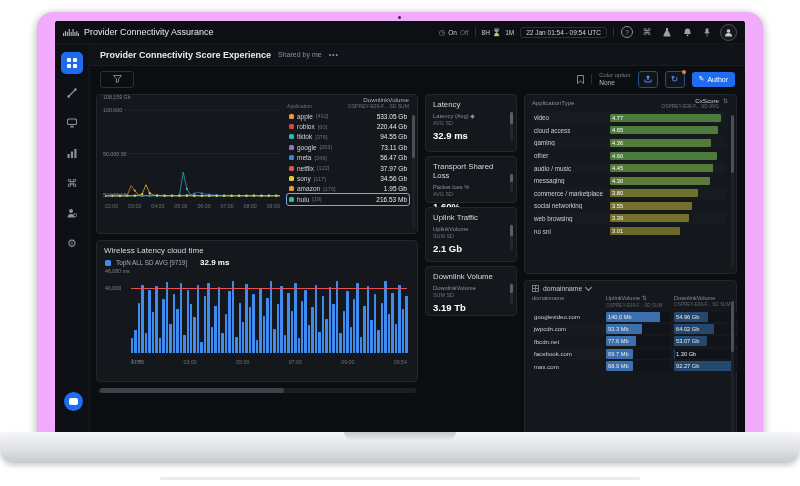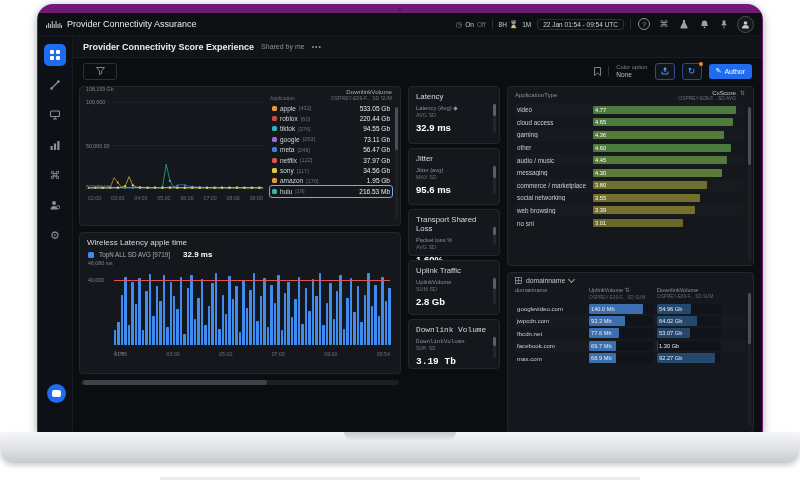--- a/index.html
+++ b/index.html
@@ -1,19 +1,19 @@
 <!DOCTYPE html>
 <html><head>
 <meta charset="utf-8">
 <style>
   html,body{margin:0;padding:0;width:800px;height:486px;background:#ffffff;overflow:hidden;
     font-family:"Liberation Sans",sans-serif;-webkit-font-smoothing:antialiased;position:relative}
   
-  .laptop-screen{position:absolute;left:37px;top:4px;width:726px;height:429px;background:#701a75;
-    border-radius:16px 16px 2px 2px;padding:9px 1px 0;box-sizing:border-box;box-shadow:0 2px 8px rgba(0,0,0,.35)}
+  .laptop-screen{position:absolute;left:37px;top:12px;width:726px;height:429px;background:#f0abfc;
+    border-radius:16px 16px 2px 2px;padding:9px 18px 0;box-sizing:border-box;box-shadow:0 2px 8px rgba(0,0,0,.35)}
   .camera{position:absolute;top:4px;left:50%;margin-left:-2px;width:3px;height:3px;border-radius:50%;background:#2a3138}
   .laptop-base{position:absolute;left:0;top:432px;width:800px;height:31px;
     background:linear-gradient(180deg,#f5f6f8 0%,#e4e6e9 45%,#c6c9cd 100%);
     border-radius:3px 3px 14px 14px;box-shadow:0 3px 5px rgba(0,0,0,.18)}
   .notch{position:absolute;left:50%;top:0;transform:translateX(-50%);width:112px;height:9px;
     background:linear-gradient(180deg,#c7cace,#e9ebee);border-radius:0 0 9px 9px}
   .desk-line{position:absolute;left:160px;top:477px;width:480px;height:3px;background:#e9ebed;border-radius:2px}
   
   .screen{width:100%;height:100%;background:#0b0e11;border-radius:3px;overflow:hidden;display:flex;
     flex-direction:column;position:relative;color:#e6e9ec}
@@ -501,21 +501,21 @@
                     </div>
                 </div>
               </div>
               <div class="vscroll">
                   <div></div>
                 </div>
             </section>
 
             <section class="panel wireless">
               <div class="p-head">
-                <span class="p-title">Wireless Latency apple time</span>
+                <span class="p-title">Wireless Latency cloud time</span>
               </div>
               <div class="w-legend">
                 <span class="w-chip"></span>
                 <span class="w-leg-label">TopN ALL SD AVG [9719]</span>
                 <span class="w-leg-value">32.9 ms</span>
               </div>
               <div class="w-wrap">
                 <span class="w-ymax">46,080 ms</span>
                 <div class="w-plot" id="wireless-plot">
                     <div class="w-bar" style="height: 19.5312%;"></div>
@@ -621,48 +621,39 @@
           <div class="col-mid" id="kpi-col">
               <section class="panel kpi" style="height: 58px;">
                 <div class="kpi-title">Latency</div>
                 <div class="kpi-sub1">Latency (Avg) ◆</div>
                 <div class="kpi-sub2">AVG  SD</div>
                 <div class="kpi-value">32.9 ms</div>
                 <div class="kpi-scroll">
                   <div></div>
                 </div>
               </section>
-              <section class="panel kpi" style="height: 57px;">
-                <div class="kpi-title">Jitter</div>
-                <div class="kpi-sub1">Jitter (avg)</div>
-                <div class="kpi-sub2">MAX  SD</div>
-                <div class="kpi-value">95.6 ms</div>
-                <div class="kpi-scroll">
-                  <div></div>
-                </div>
-              </section>
               <section class="panel kpi" style="height: 47px;">
                 <div class="kpi-title">Transport Shared Loss</div>
                 <div class="kpi-sub1">Packet loss %</div>
                 <div class="kpi-sub2">AVG  SD</div>
                 <div class="kpi-value">1.60%</div>
                 <div class="kpi-scroll">
                   <div></div>
                 </div>
               </section>
               <section class="panel kpi" style="height: 55px;">
                 <div class="kpi-title">Uplink Traffic</div>
                 <div class="kpi-sub1">UplinkVolume</div>
                 <div class="kpi-sub2">SUM  SD</div>
-                <div class="kpi-value">2.8 Gb</div>
+                <div class="kpi-value">2.1 Gb</div>
                 <div class="kpi-scroll">
                   <div></div>
                 </div>
               </section>
-              <section class="panel kpi" style="height: 50px; font-family: Liberation Mono, monospace;">
+              <section class="panel kpi" style="height: 50px;">
                 <div class="kpi-title">Downlink Volume</div>
                 <div class="kpi-sub1">DownlinkVolume</div>
                 <div class="kpi-sub2">SUM  SD</div>
                 <div class="kpi-value">3.19 Tb</div>
                 <div class="kpi-scroll">
                   <div></div>
                 </div>
               </section>
             </div>
 

